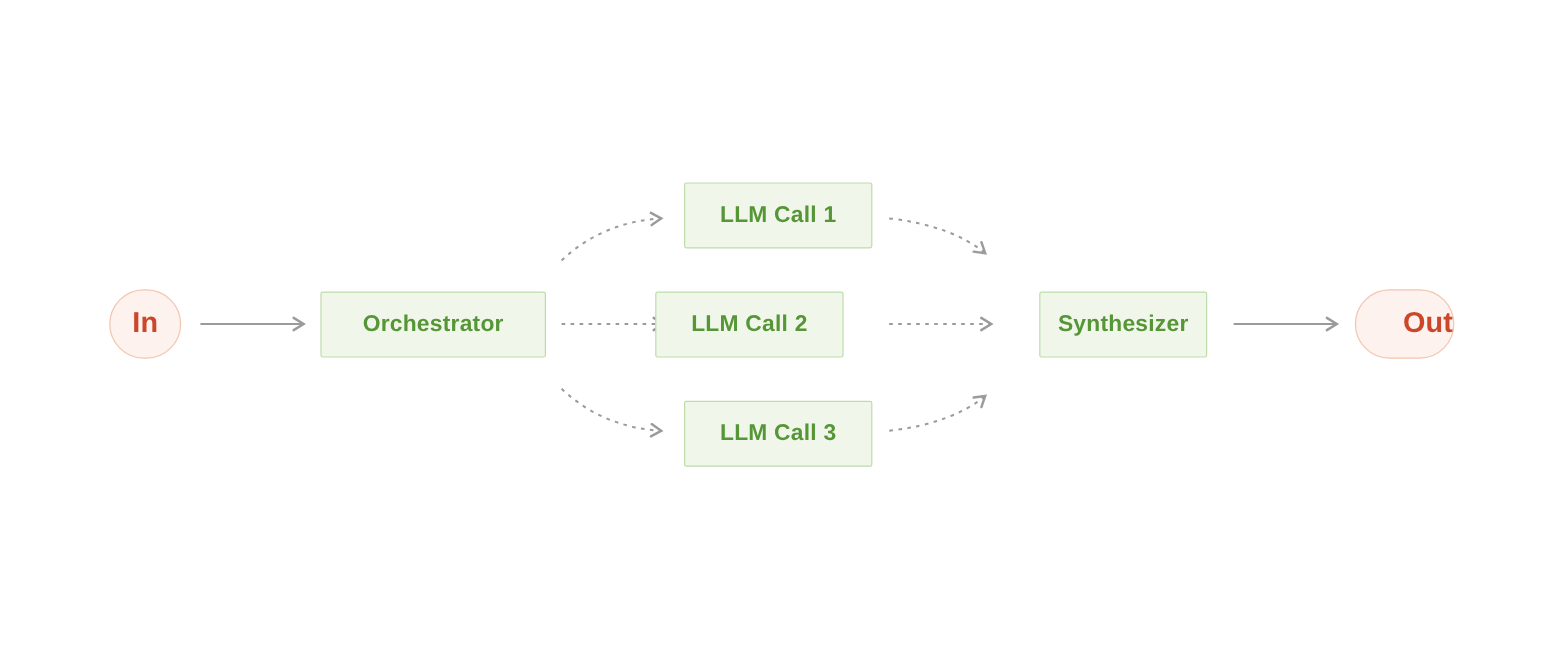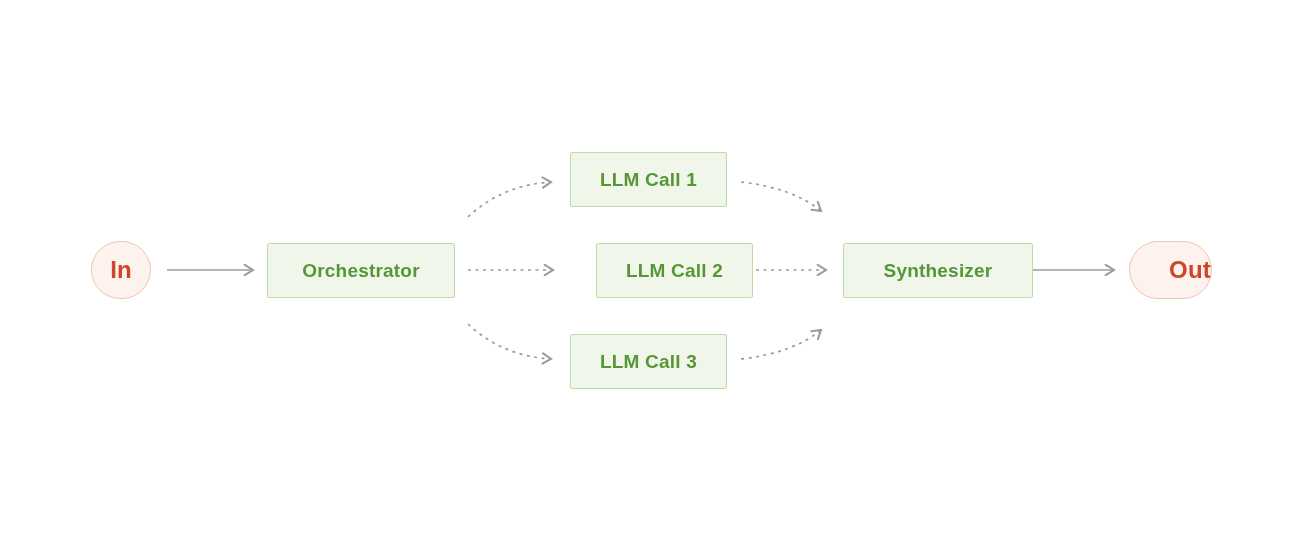--- a/index.html
+++ b/index.html
@@ -65,23 +65,23 @@
   .node.terminal {
     background: var(--terminal-fill);
     border: 1px solid var(--terminal-border);
     color: var(--terminal-text);
     border-radius: 29px;
     font-size: 24px;
   }
   .node-in        { left: 91px;  top: 241px; width: 60px;  height: 58px; }
   .node-orch      { left: 267px; top: 243px; width: 188px; height: 55px; text-align: right; }
   .node-llm1      { left: 570px; top: 152px; width: 157px; height: 55px; }
-  .node-llm2      { left: 596px; top: 243px; width: 157px; height: 55px; }
+  .node-llm2      { left: 546px; top: 243px; width: 157px; height: 55px; }
   .node-llm3      { left: 570px; top: 334px; width: 157px; height: 55px; }
-  .node-synth     { left: 843px; top: 243px; width: 190px; height: 55px; }
+  .node-synth     { left: 866px; top: 243px; width: 140px; height: 55px; }
   .node-out       { left: 1129px; top: 241px; width: 83px; height: 58px; justify-content: flex-end; }
 </style>
 </head>
 <body>
 
 <div class="canvas">
 
   <svg class="edges" viewBox="0 0 1300 542" xmlns="http://www.w3.org/2000/svg">
     <defs>
       <marker id="arrow" viewBox="0 0 10 10" refX="8" refY="5" markerWidth="7.5" markerHeight="7.5" orient="auto-start-reverse">

